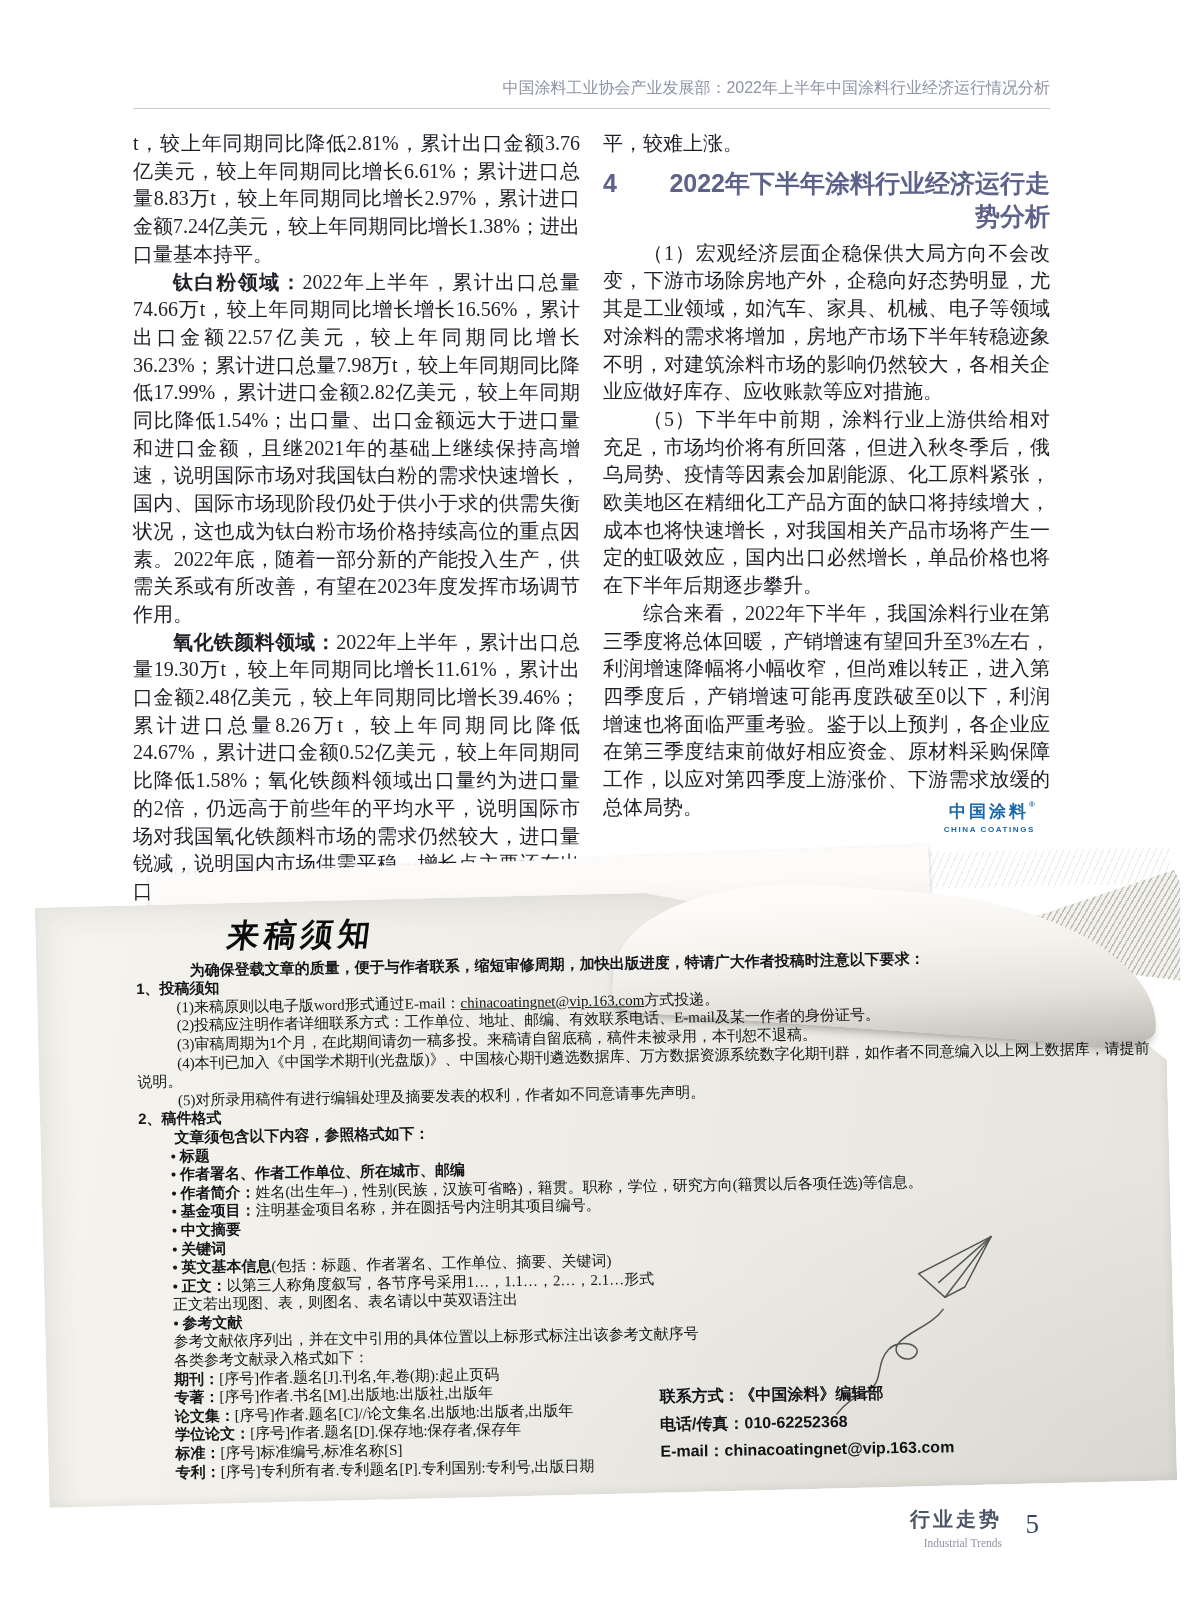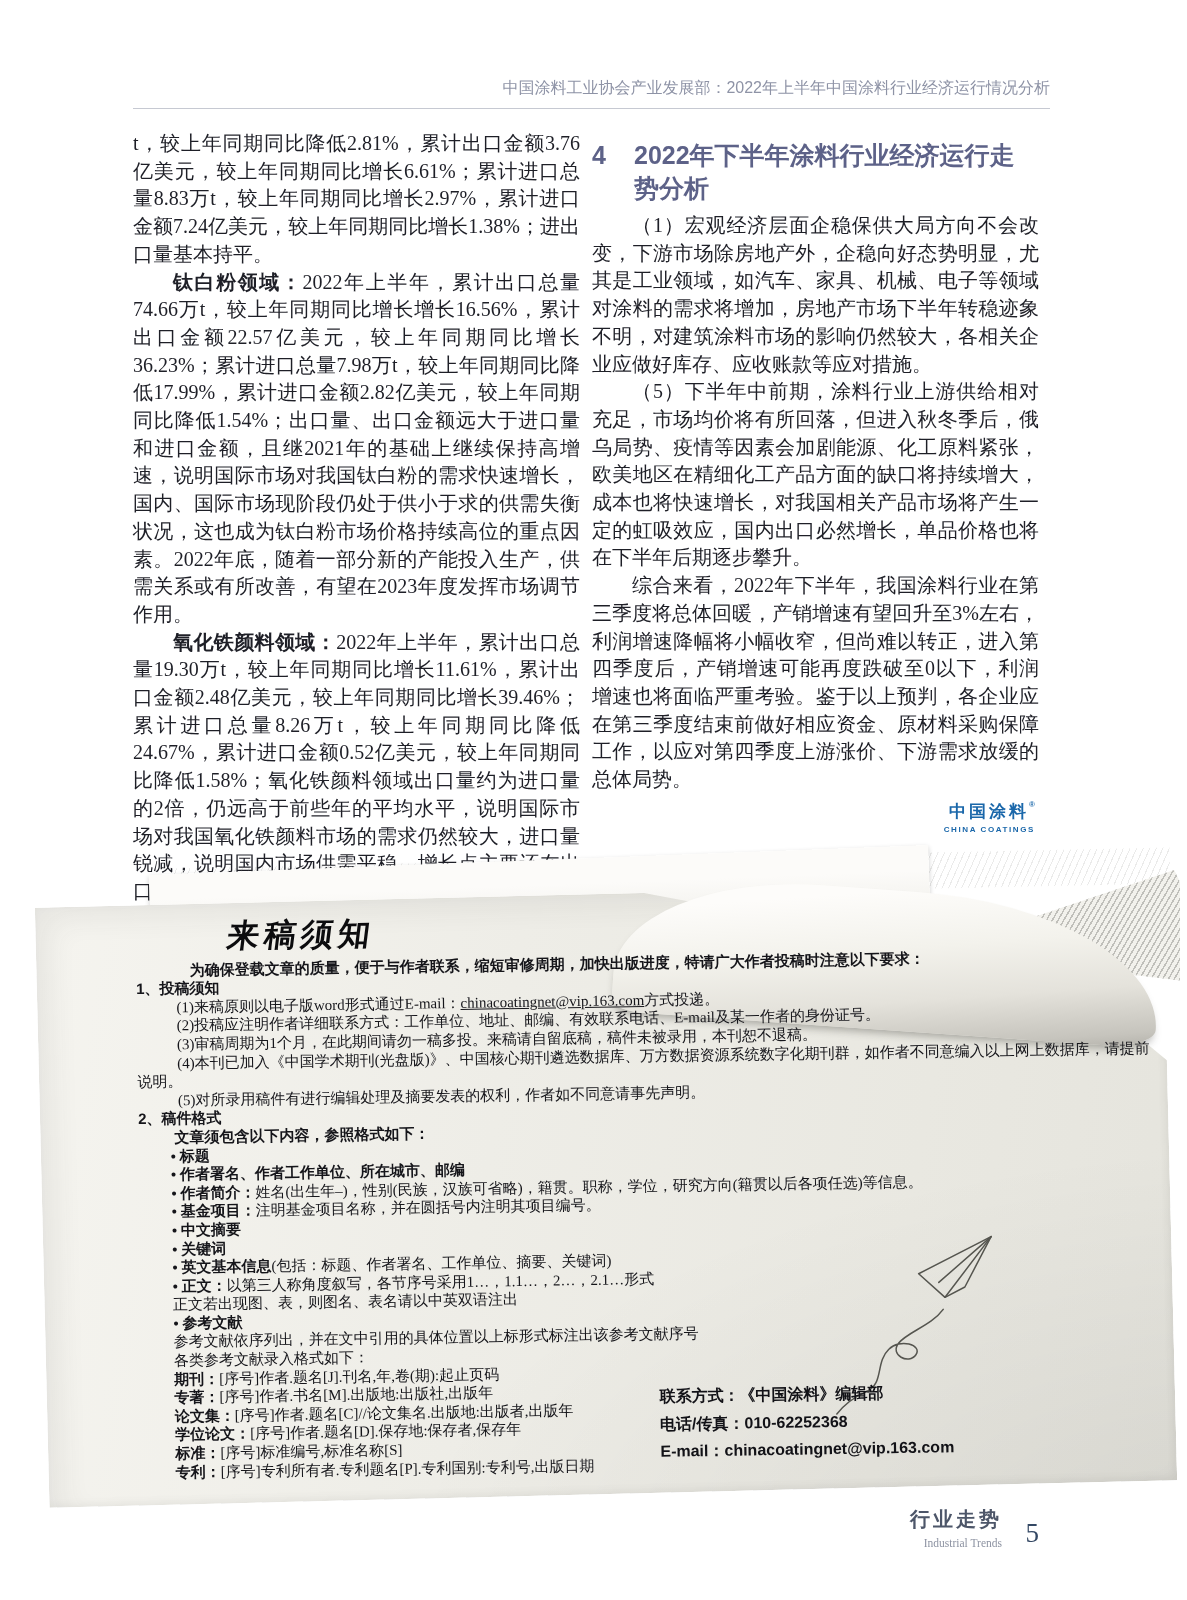--- a/index.html
+++ b/index.html
@@ -3,30 +3,30 @@
 <meta charset="utf-8">
 <style>
   html,body{margin:0;padding:0;background:#fff;}
   .page{position:relative;width:1187px;height:1600px;background:#ffffff;overflow:hidden;
         font-family:"Liberation Serif","DejaVu Serif",serif;border-radius:13px;}
   
   .header{position:absolute;left:133px;top:78px;width:917px;text-align:right;
           font-family:"Liberation Sans","DejaVu Sans",sans-serif;
           font-size:16px;color:#8e93a6;padding-bottom:9px;border-bottom:1.5px solid #c6c9d2;}
   
-  .columns{position:absolute;left:133px;top:130px;width:917px;display:flex;gap:12px;}
+  .columns{position:absolute;left:133px;top:130px;width:917px;display:flex;gap:23px;}
   .col{width:447px;font-size:20px;line-height:27.7px;text-align:justify;color:#1e1f27;}
   .col p{margin:0;}
   .para{text-indent:2em;}
   .lead{font-weight:bold;}
   .sec-head{display:flex;margin:9px 0 7px;color:#5d6288;
             font-family:"Liberation Sans","DejaVu Sans",sans-serif;
             font-weight:bold;font-size:25px;line-height:33px;text-align:left;}
   .sec-num{width:42px;flex:none;}
-  .sec-title{flex:1;}
+  .sec-title{flex:1;text-align:right;}
   
   .brand{position:absolute;right:152px;top:800px;text-align:right;color:#1a67aa;
          font-family:"Liberation Sans","DejaVu Sans",sans-serif;}
   .brand-cn{font-size:17px;font-weight:bold;letter-spacing:3px;}
   .brand-cn .reg{font-size:8px;vertical-align:top;letter-spacing:0;}
   .brand-en{font-size:8px;letter-spacing:1.6px;font-weight:bold;margin-top:2px;}
   
   .stack{position:absolute;left:0;top:858px;width:1187px;height:742px;}
   .hatch-band{position:absolute;left:170px;top:0;width:1000px;height:36px;z-index:1;
       transform:rotate(-1.2deg);
@@ -76,21 +76,21 @@
   .nl.bullet::before{content:"\2022\00a0";font-weight:bold;}
   .nl.bullet b{font-family:"Liberation Sans","DejaVu Sans",sans-serif;}
   .nl.plain{padding-left:32px;}
   .nl.ref{padding-left:32px;}
   .nl.ref b{font-family:"Liberation Sans","DejaVu Sans",sans-serif;}
   .email{text-decoration:underline;}
   .plane{position:absolute;left:672px;top:318px;width:210px;height:200px;}
   .contact{position:absolute;left:517px;top:471px;font-weight:bold;font-size:16px;line-height:27.5px;
       font-family:"Liberation Sans","DejaVu Sans",sans-serif;color:#121217;}
   
-  .page-footer{position:absolute;right:148px;top:1506px;display:flex;align-items:flex-end;
+  .page-footer{position:absolute;right:148px;top:1506px;display:flex;align-items:flex-start;
       font-family:"Liberation Sans","DejaVu Sans",sans-serif;}
   .f-labels{text-align:right;}
   .f-cn{font-size:20px;font-weight:bold;letter-spacing:3px;color:#4d5669;}
   .f-en{font-size:11.5px;color:#8d93a2;font-family:"Liberation Serif","DejaVu Serif",serif;margin-top:4px;}
   .f-div{width:2.5px;background:#31415e;margin:0 9px 0 12px;}
   .f-num{font-size:27px;color:#344864;font-family:"Liberation Serif","DejaVu Serif",serif;padding-top:3px;}
 </style>
 </head>
 <body>
 
@@ -100,20 +100,21 @@
     <span>中国涂料工业协会产业发展部：2022年上半年中国涂料行业经济运行情况分析</span>
   </div>
 
   <div class="columns">
     <div class="col">
       <p class="cont">t，较上年同期同比降低2.81%，累计出口金额3.76亿美元，较上年同期同比增长6.61%；累计进口总量8.83万t，较上年同期同比增长2.97%，累计进口金额7.24亿美元，较上年同期同比增长1.38%；进出口量基本持平。</p>
       <p class="para"><b class="lead">钛白粉领域：</b><span>2022年上半年，累计出口总量74.66万t，较上年同期同比增长增长16.56%，累计出口金额22.57亿美元，较上年同期同比增长36.23%；累计进口总量7.98万t，较上年同期同比降低17.99%，累计进口金额2.82亿美元，较上年同期同比降低1.54%；出口量、出口金额远大于进口量和进口金额，且继2021年的基础上继续保持高增速，说明国际市场对我国钛白粉的需求快速增长，国内、国际市场现阶段仍处于供小于求的供需失衡状况，这也成为钛白粉市场价格持续高位的重点因素。2022年底，随着一部分新的产能投入生产，供需关系或有所改善，有望在2023年度发挥市场调节作用。</span></p>
       <p class="para"><b class="lead">氧化铁颜料领域：</b><span>2022年上半年，累计出口总量19.30万t，较上年同期同比增长11.61%，累计出口金额2.48亿美元，较上年同期同比增长39.46%；累计进口总量8.26万t，较上年同期同比降低24.67%，累计进口金额0.52亿美元，较上年同期同比降低1.58%；氧化铁颜料领域出口量约为进口量的2倍，仍远高于前些年的平均水平，说明国际市场对我国氧化铁颜料市场的需求仍然较大，进口量锐减，说明国内市场供需平稳，增长点主要还在出口，国内产品价格基本维持中等水</span></p>
     </div>
     <div class="col">
+      <p class="cont">平，较难上涨。</p>
       <div class="sec-head">
         <span class="sec-num">4</span>
         <span class="sec-title">2022年下半年涂料行业经济运行走势分析</span>
       </div>
       <p class="para">（1）宏观经济层面企稳保供大局方向不会改变，下游市场除房地产外，企稳向好态势明显，尤其是工业领域，如汽车、家具、机械、电子等领域对涂料的需求将增加，房地产市场下半年转稳迹象不明，对建筑涂料市场的影响仍然较大，各相关企业应做好库存、应收账款等应对措施。</p>
       <p class="para">（5）下半年中前期，涂料行业上游供给相对充足，市场均价将有所回落，但进入秋冬季后，俄乌局势、疫情等因素会加剧能源、化工原料紧张，欧美地区在精细化工产品方面的缺口将持续增大，成本也将快速增长，对我国相关产品市场将产生一定的虹吸效应，国内出口必然增长，单品价格也将在下半年后期逐步攀升。</p>
       <p class="para">综合来看，2022年下半年，我国涂料行业在第三季度将总体回暖，产销增速有望回升至3%左右，利润增速降幅将小幅收窄，但尚难以转正，进入第四季度后，产销增速可能再度跌破至0以下，利润增速也将面临严重考验。鉴于以上预判，各企业应在第三季度结束前做好相应资金、原材料采购保障工作，以应对第四季度上游涨价、下游需求放缓的总体局势。</p>
     </div>
   </div>
 

